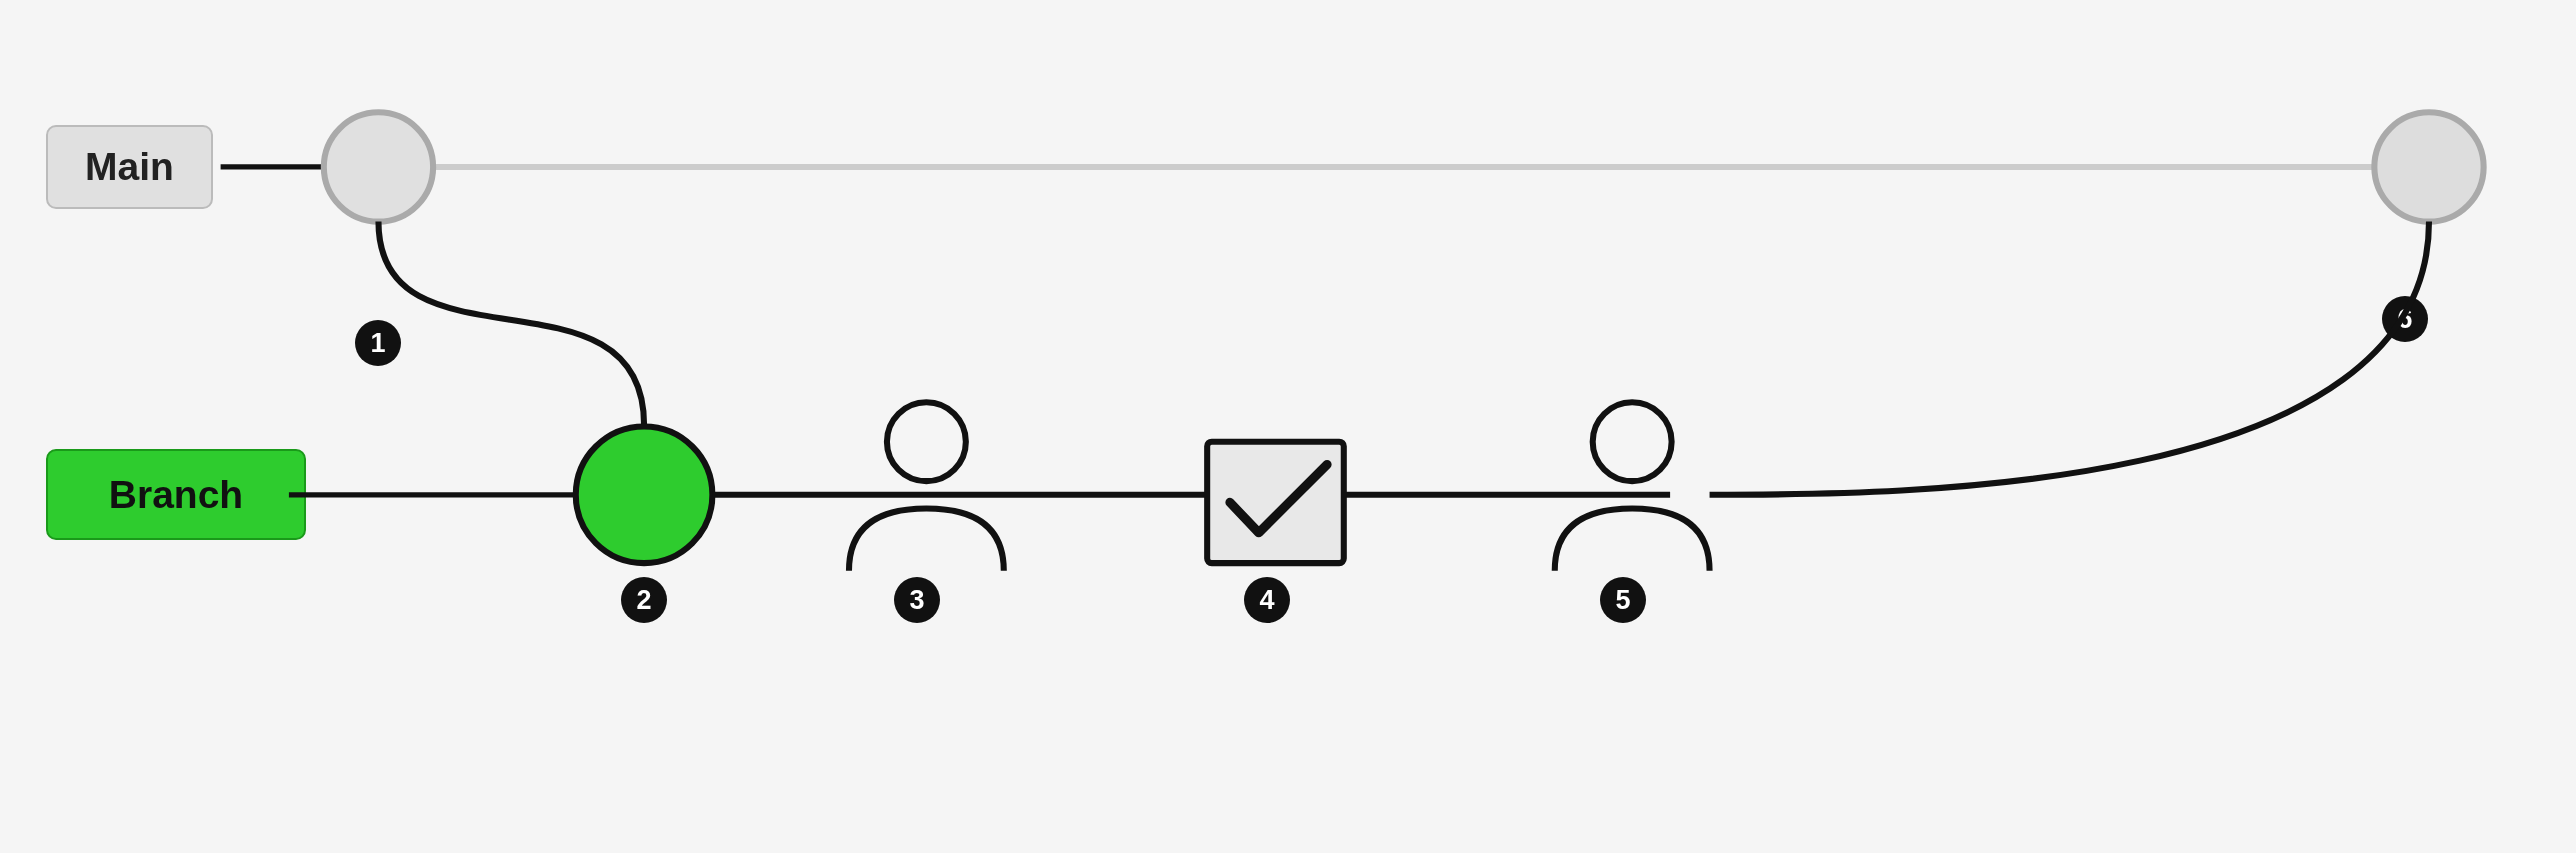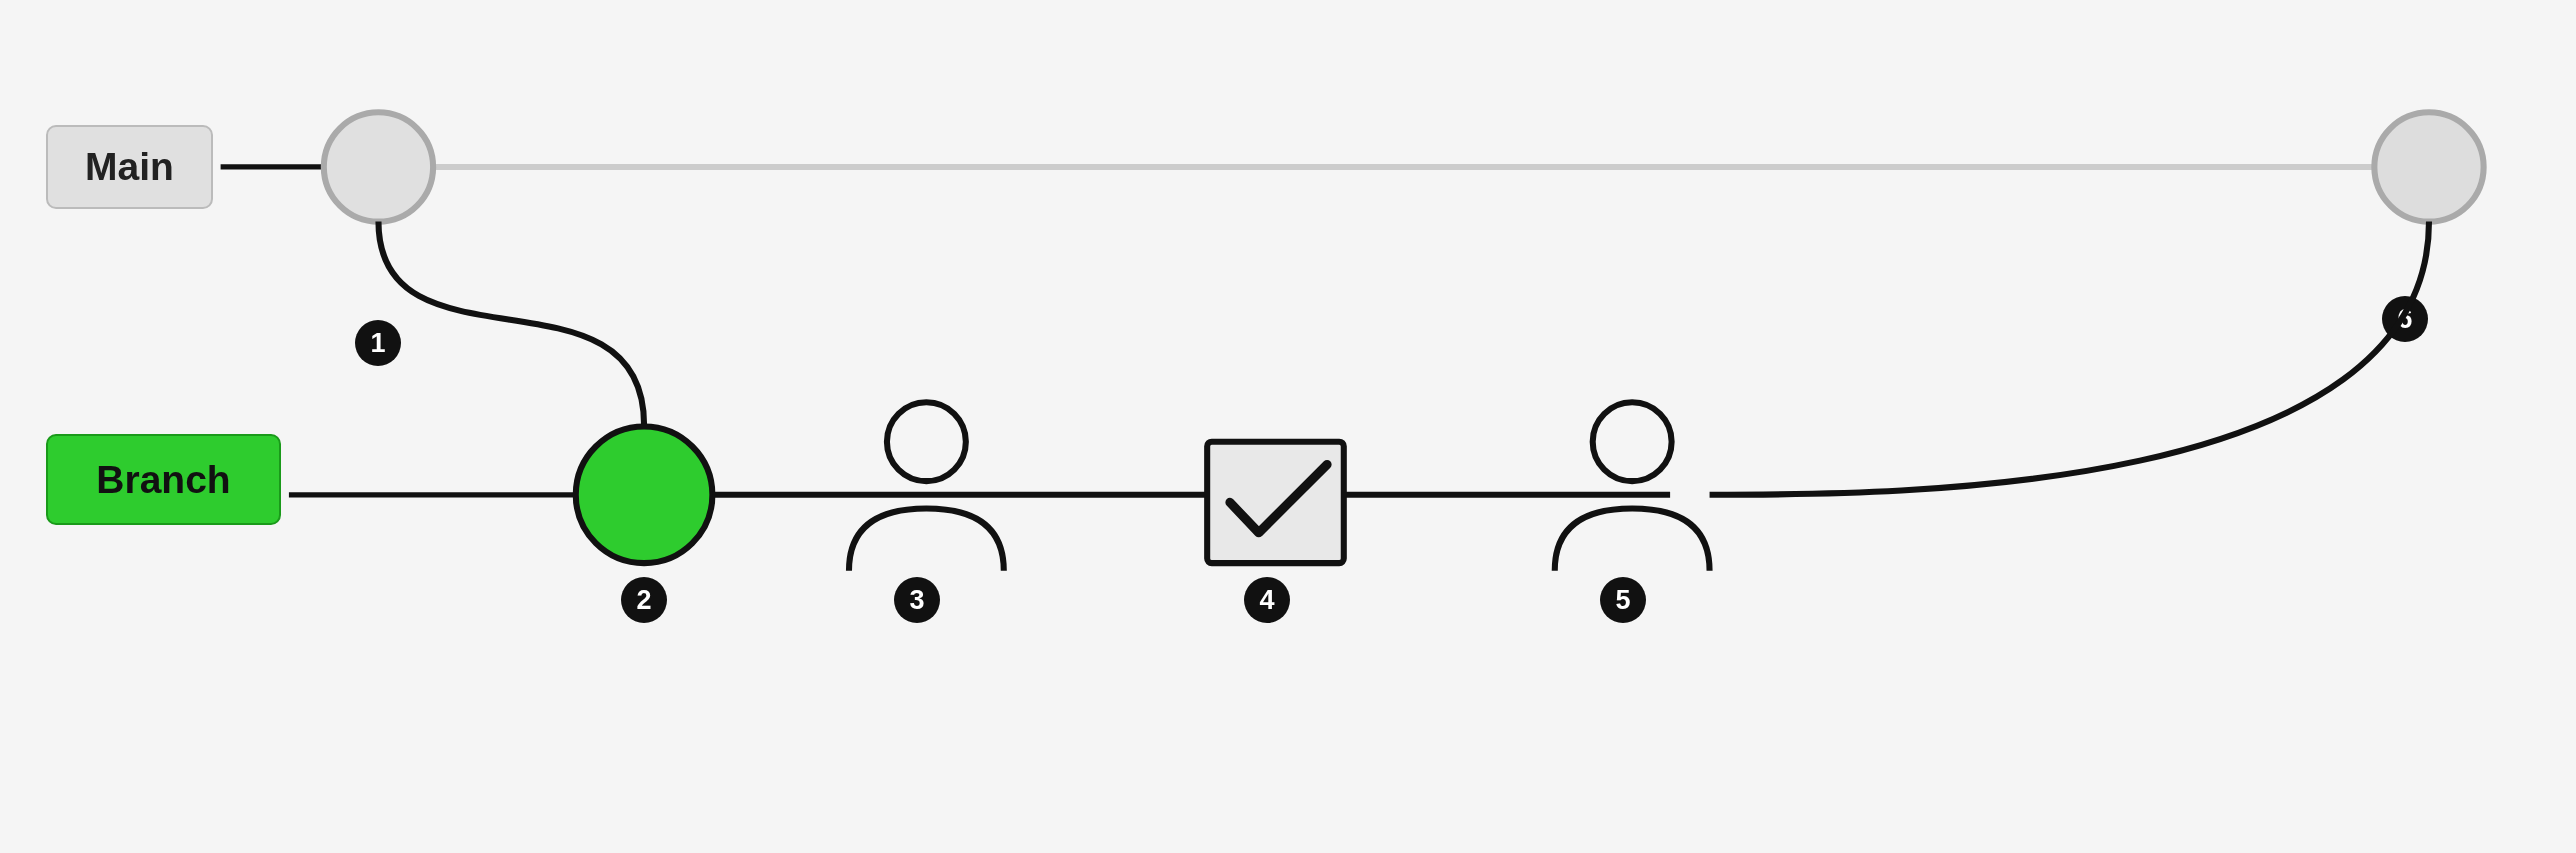--- a/index.html
+++ b/index.html
@@ -42,22 +42,22 @@
       top: 125px;
       width: 167px;
       height: 84px;
       background: #e0e0e0;
       border: 2.3px solid #bbb;
       color: #222;
     }
 
     .branch-label {
       left: 46px;
-      top: 434px;
-      width: 235px;
+      top: 449px;
+      width: 260px;
       height: 91px;
       background: #2ecc2e;
       border: 2.3px solid #1a9a1a;
       color: #111;
     }
 
     
     .badge {
       position: absolute;
       width: 46px;

